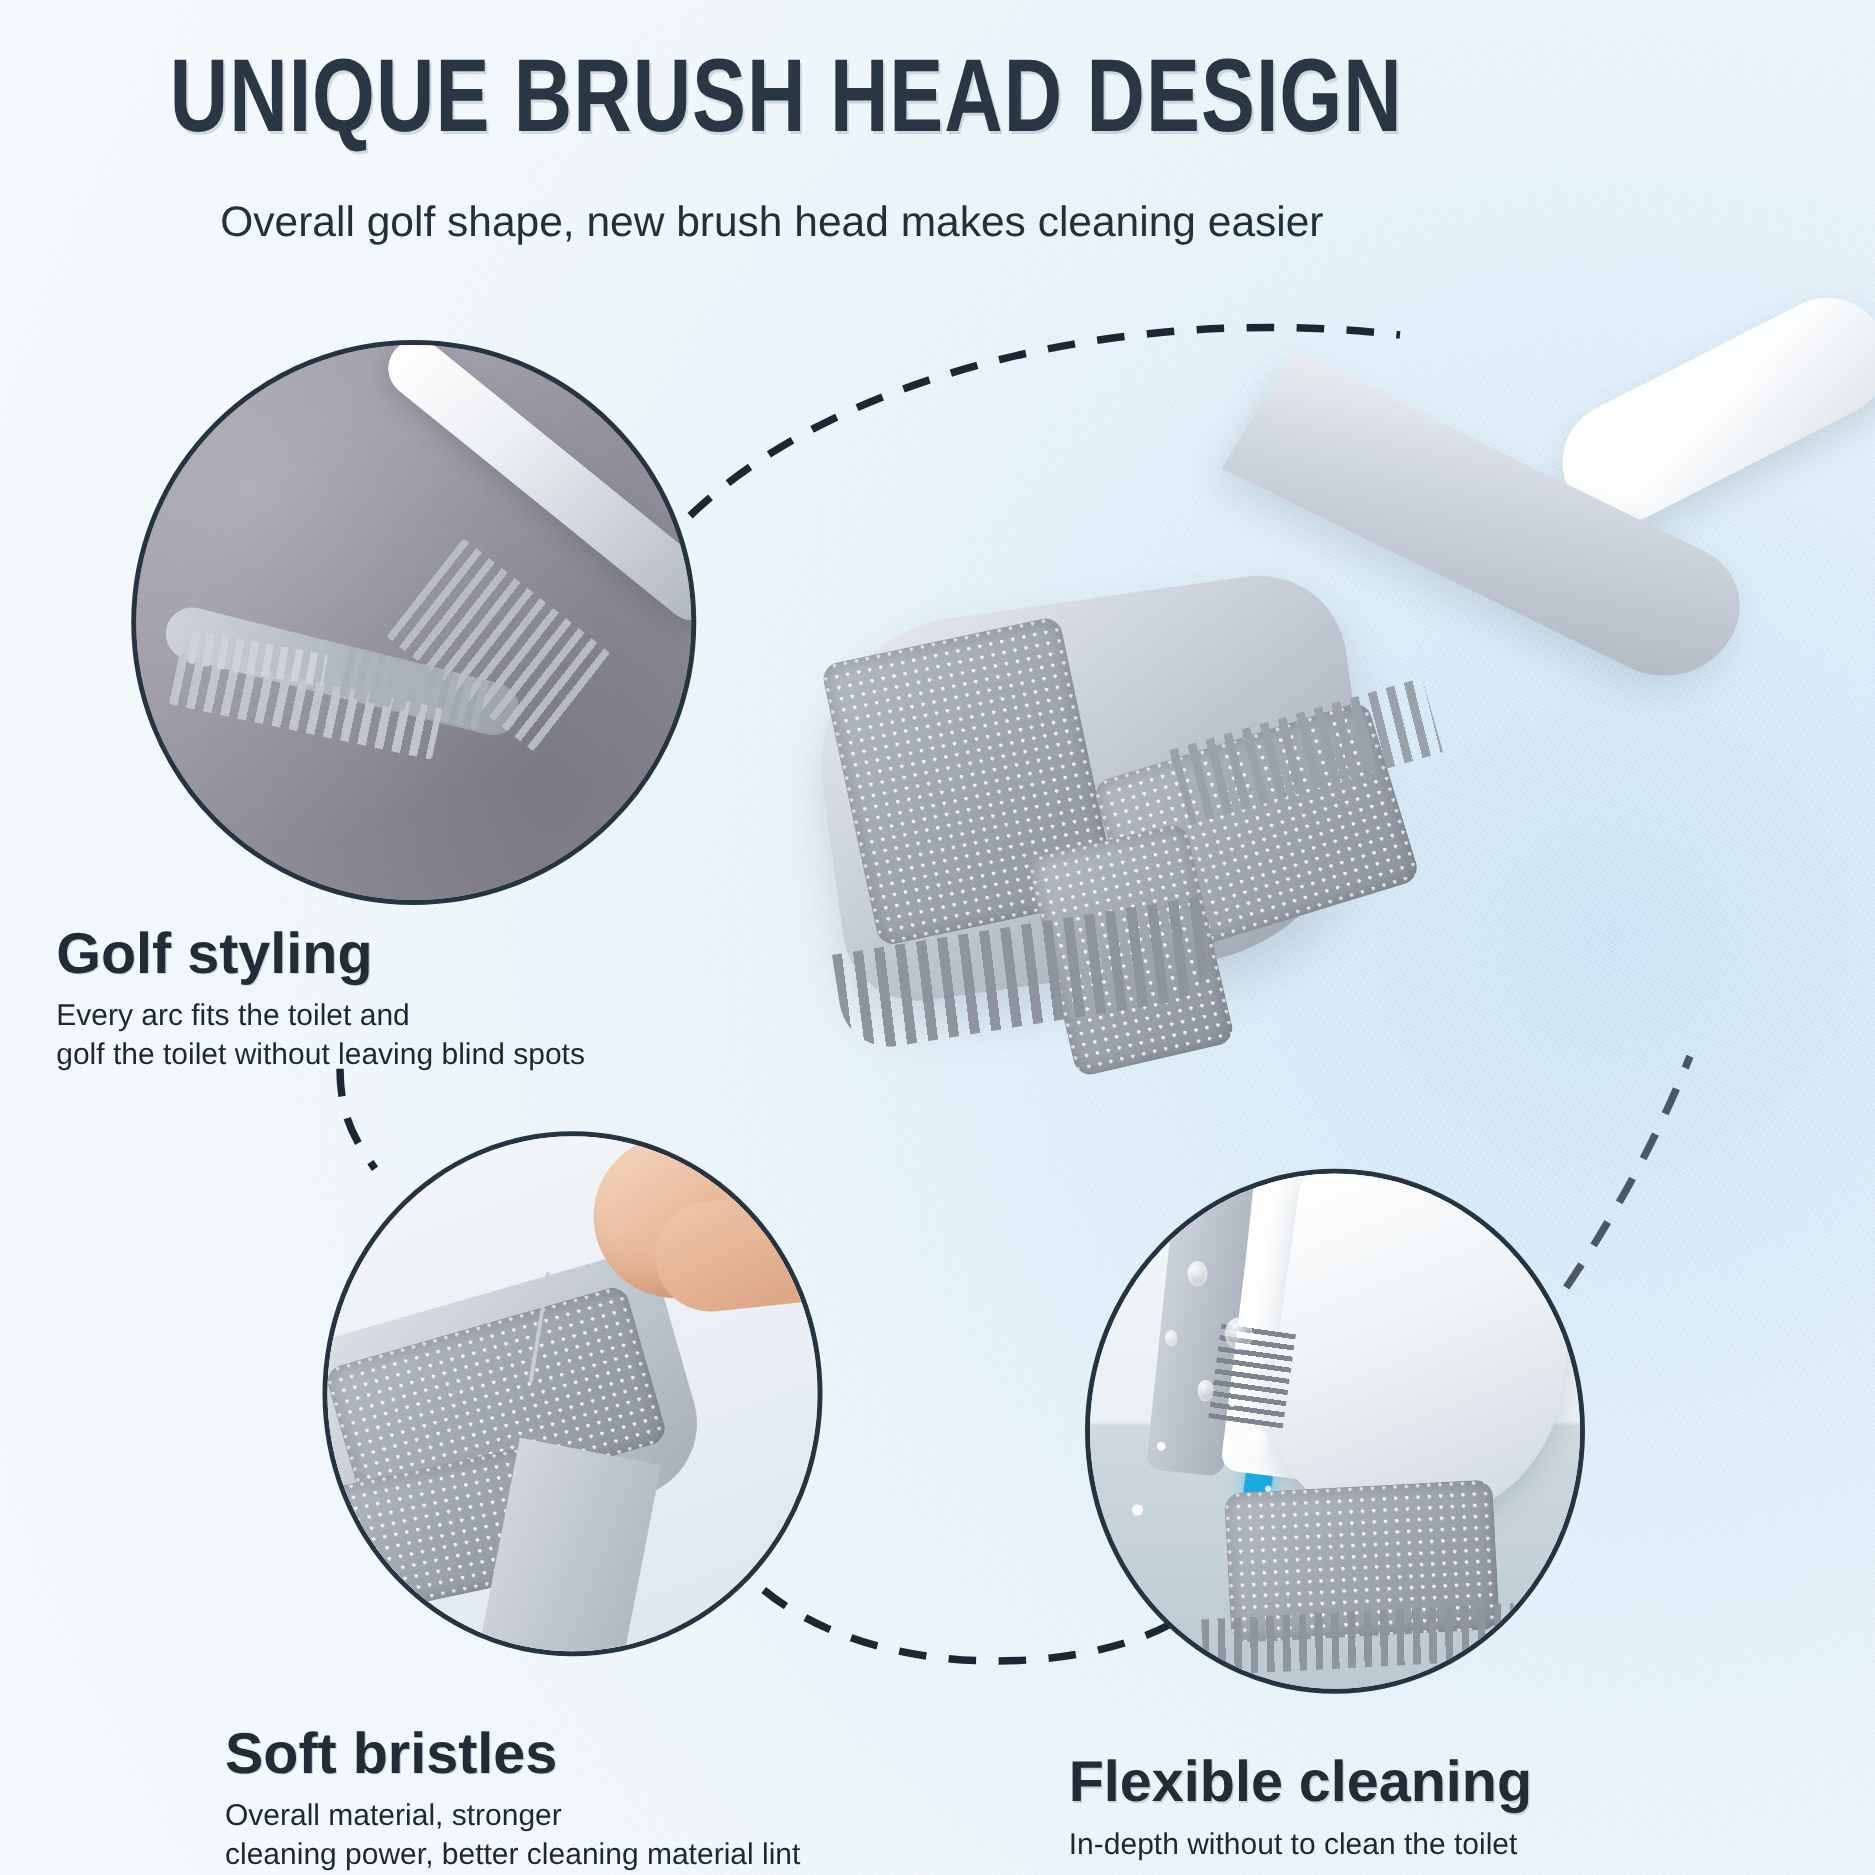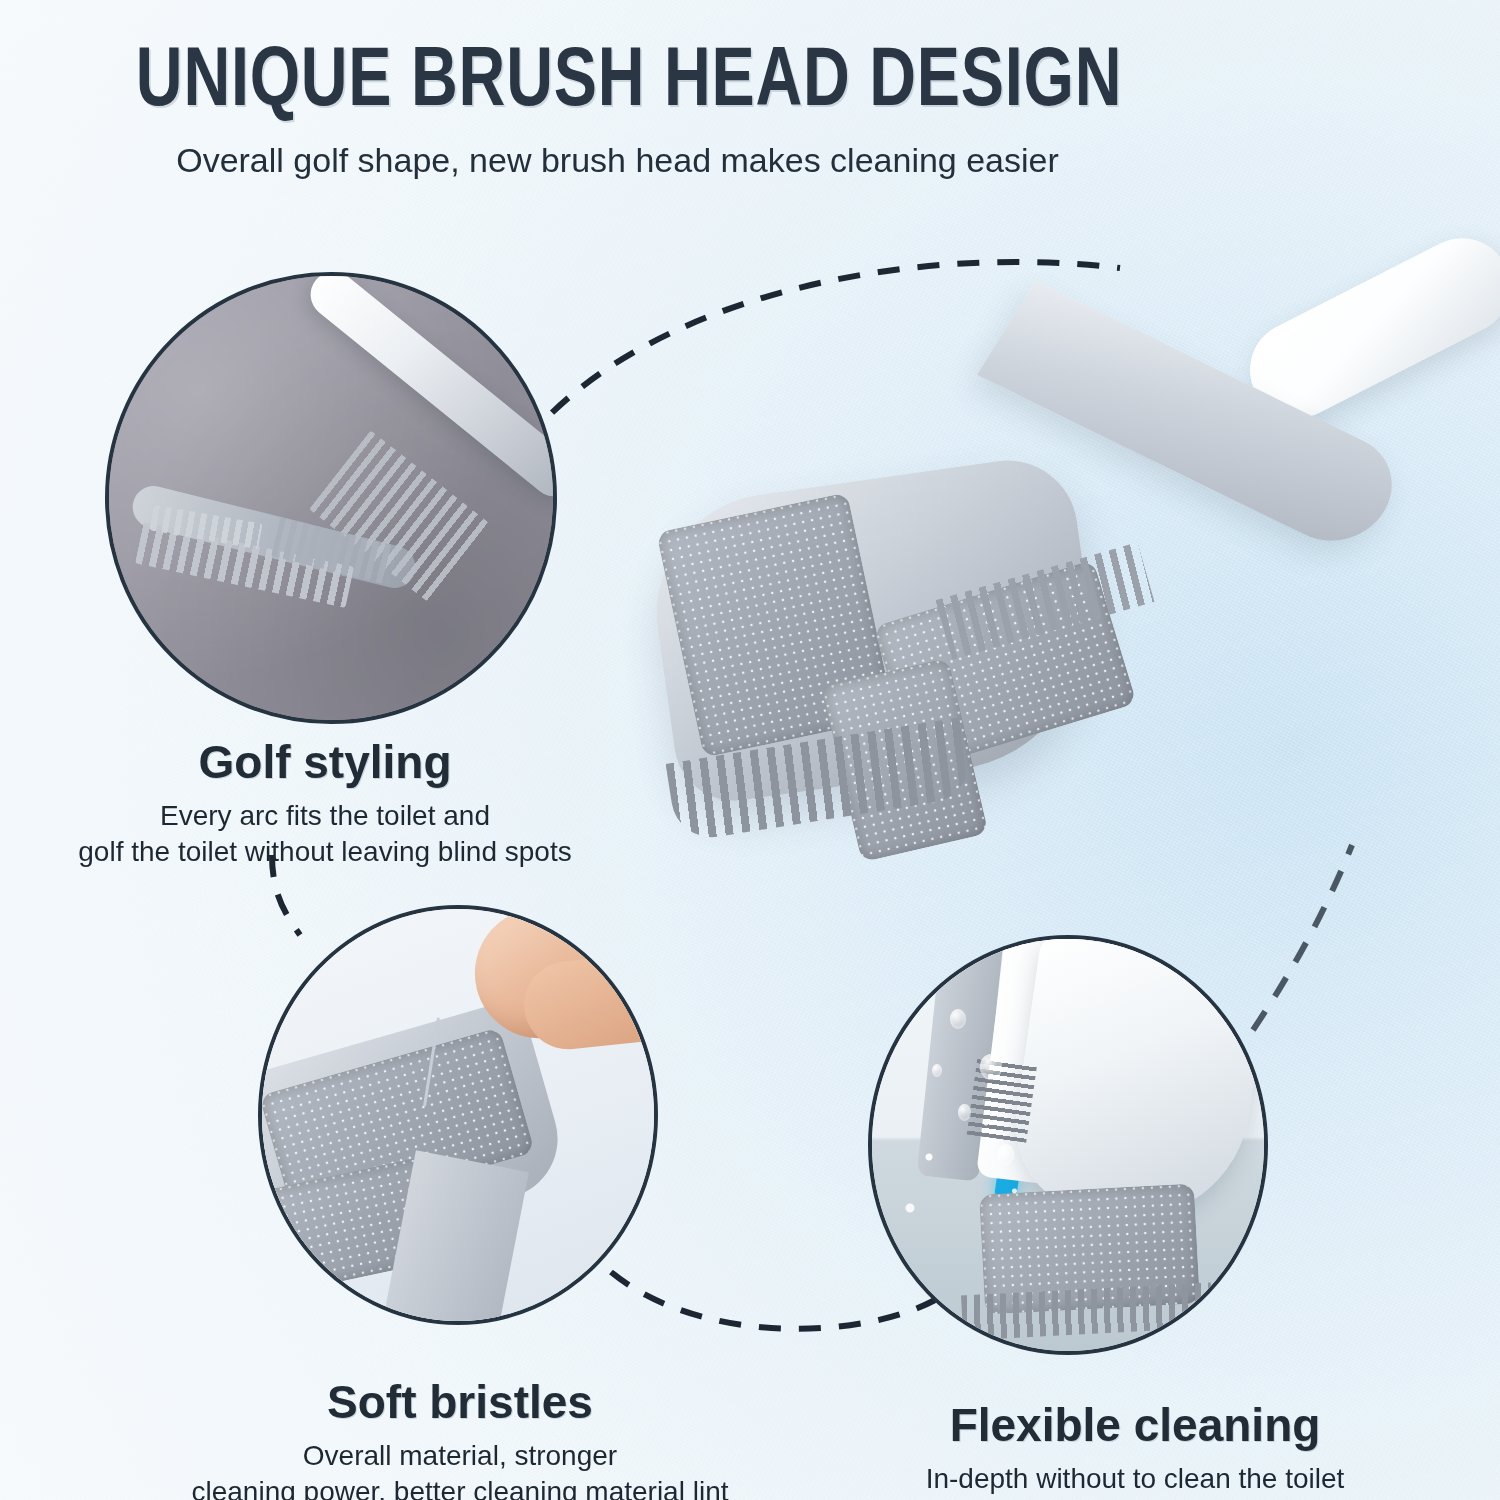--- a/index.html
+++ b/index.html
@@ -27,21 +27,21 @@
   .header{position:absolute;left:0;top:0;width:1235px;text-align:center;}
   .title{
     margin:0;padding-top:38px;
     font-size:83px;line-height:.95;font-weight:bold;
     color:#2b3644;letter-spacing:1px;
     transform:scaleX(.78);transform-origin:50% 50%;
     text-shadow:2px 2px 0 rgba(140,160,175,.35);
     white-space:nowrap;
   }
   .subtitle{
-    margin:0;padding-top:24px;
+    margin:18px;padding-top:24px;
     font-size:34px;color:#23303c;font-weight:400;white-space:nowrap;
   }
 
   
   .bubble{position:absolute;border-radius:50%;overflow:hidden;
           border:4px solid #263442;box-sizing:border-box;}
   #bubble-golf{left:105px;top:272px;width:452px;height:452px;background:#9b9aa7;}
   #bubble-soft{left:258px;top:905px;width:400px;height:420px;background:#eef3f8;}
   #bubble-eff {left:868px;top:935px;width:400px;height:420px;background:#e3edf3;}
 
@@ -154,24 +154,24 @@
     filter:blur(.3px);}
   .droplet{position:absolute;border-radius:50%;
     background:radial-gradient(circle at 35% 30%, rgba(255,255,255,.95), rgba(255,255,255,.25) 60%, rgba(255,255,255,.05));
     box-shadow:inset 0 0 4px rgba(255,255,255,.8);}
 
   
   .dash{position:absolute;left:0;top:0;width:1500px;height:1500px;pointer-events:none;}
   .dash path{fill:none;stroke:#1c2733;stroke-width:6;stroke-dasharray:22 18;stroke-linecap:butt;}
 
   
-  .caption{position:absolute;text-align:center;}
+  .caption{position:absolute;}
   .cap-title{margin:0;font-size:46px;font-weight:bold;color:#222c37;
              text-shadow:1px 1px 0 rgba(150,170,185,.45);white-space:nowrap;}
-  .cap-desc{margin:0;padding-top:9px;font-size:28px;line-height:1.28;color:#1e2832;}
+  .cap-desc{margin:0;padding-top:9px;font-size:24px;line-height:1.28;color:#1e2832;}
 
   #cap-golf{left:45px;top:735px;width:560px;}
   #cap-soft{left:180px;top:1375px;width:560px;}
   #cap-eff {left:855px;top:1398px;width:560px;}
 </style>
 </head>
 <body>
 
 <div id="stage">
 

